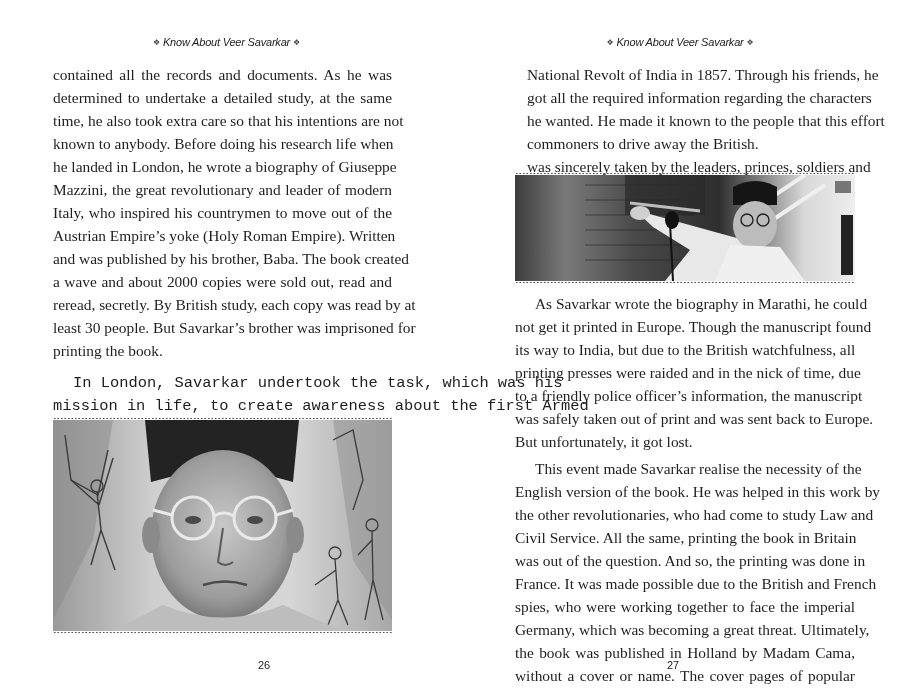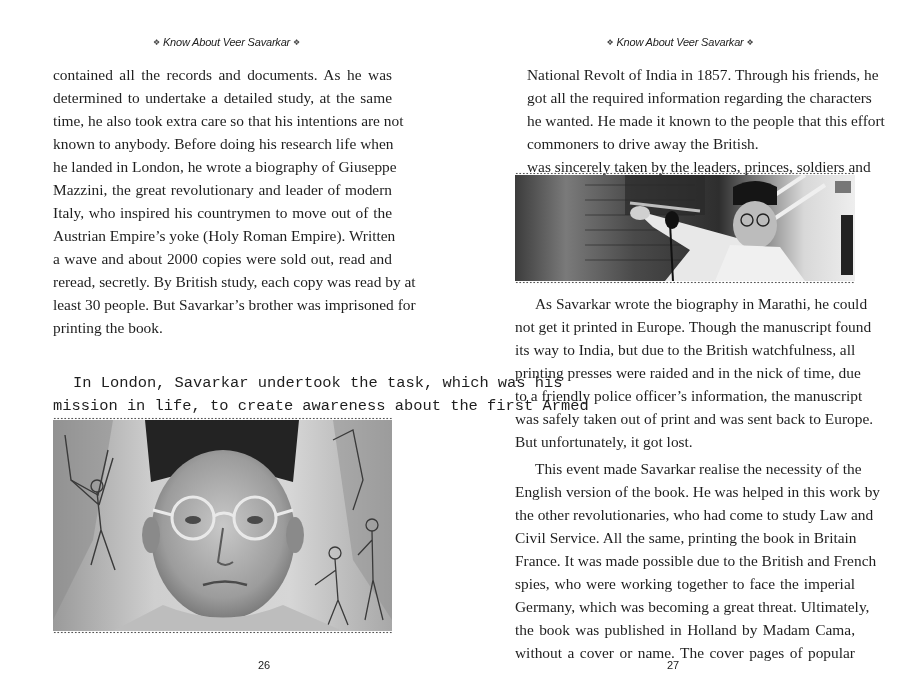--- a/index.html
+++ b/index.html
@@ -37,20 +37,21 @@
 
   <div class="text-block" style="top:63px;" id="left-top">
       <span class="line">contained all the records and documents. As he was</span>
       <span class="line">determined to undertake a detailed study, at the same</span>
       <span class="line">time, he also took extra care so that his intentions are not</span>
       <span class="line">known to anybody. Before doing his research life when</span>
       <span class="line">he landed in London, he wrote a biography of Giuseppe</span>
       <span class="line">Mazzini, the great revolutionary and leader of modern</span>
       <span class="line">Italy, who inspired his countrymen to move out of the</span>
       <span class="line">Austrian Empire’s yoke (Holy Roman Empire). Written</span>
+      <span class="line">and was published by his brother, Baba. The book created</span>
       <span class="line">a wave and about 2000 copies were sold out, read and</span>
       <span class="line">reread, secretly. By British study, each copy was read by at</span>
       <span class="line">least 30 people. But Savarkar’s brother was imprisoned for</span>
       <span class="line last">printing the book.</span>
     </div>
   <div class="text-block" style="top:372px;font-family:Liberation Mono, monospace;" id="left-para2">
       <span class="line indent">In London, Savarkar undertook the task, which was his</span>
       <span class="line">mission in life, to create awareness about the first Armed</span>
     </div>
 
@@ -168,20 +169,21 @@
       <span class="line">printing presses were raided and in the nick of time, due</span>
       <span class="line">to a friendly police officer’s information, the manuscript</span>
       <span class="line">was safely taken out of print and was sent back to Europe.</span>
       <span class="line last">But unfortunately, it got lost.</span>
     </div>
   <div class="text-block" style="top:457px;" id="right-para3">
       <span class="line indent">This event made Savarkar realise the necessity of the</span>
       <span class="line">English version of the book. He was helped in this work by</span>
       <span class="line">the other revolutionaries, who had come to study Law and</span>
       <span class="line">Civil Service. All the same, printing the book in Britain</span>
+      <span class="line">was out of the question. And so, the printing was done in</span>
       <span class="line">France. It was made possible due to the British and French</span>
       <span class="line">spies, who were working together to face the imperial</span>
       <span class="line">Germany, which was becoming a great threat. Ultimately,</span>
       <span class="line">the book was published in Holland by Madam Cama,</span>
       <span class="line">without a cover or name. The cover pages of popular</span>
     </div>
 
   <div class="folio" style="left:214px;">27</div>
 </div>
 

